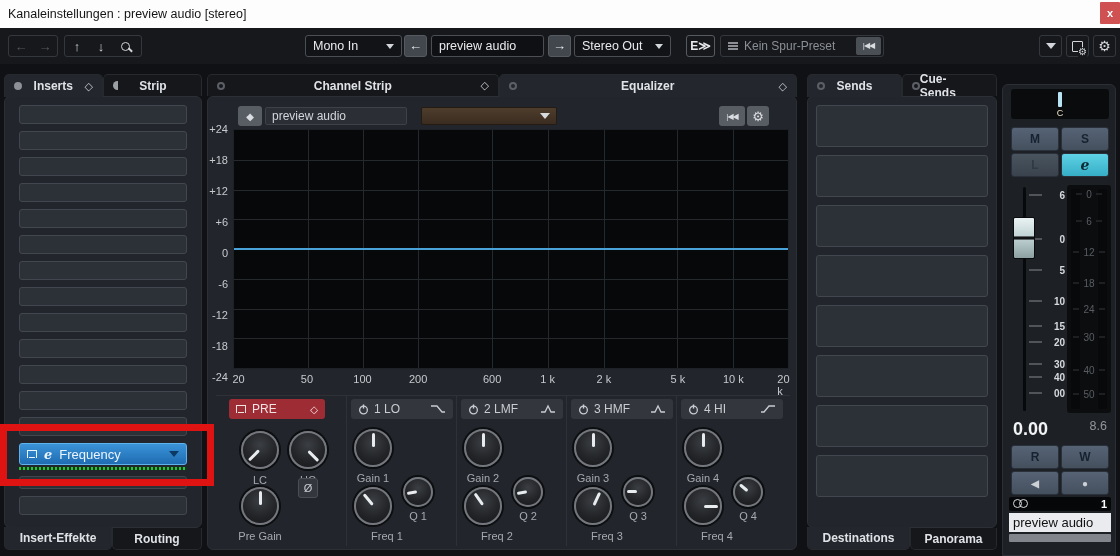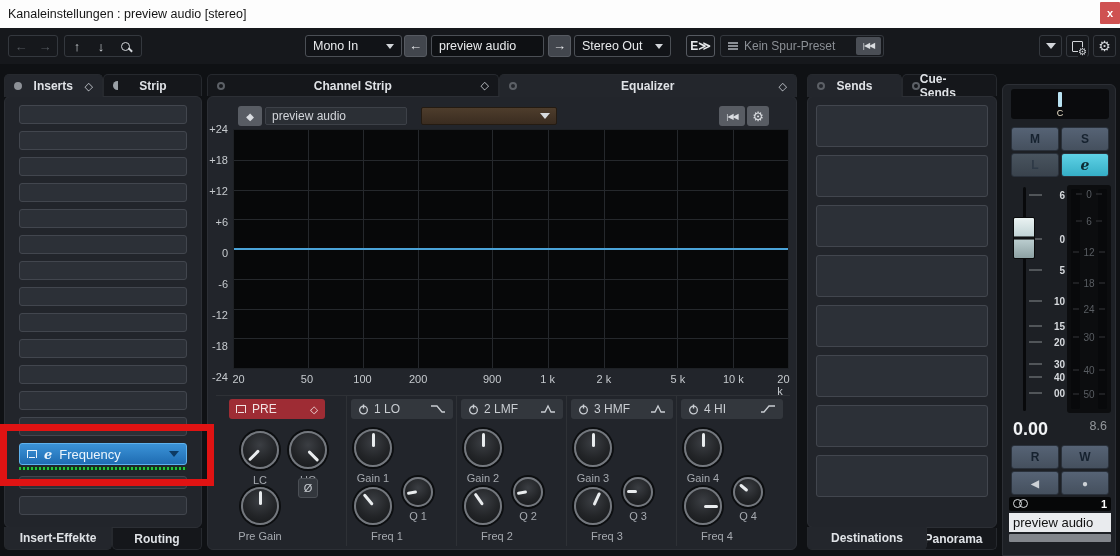--- a/index.html
+++ b/index.html
@@ -341,21 +341,21 @@
         </div>
       <div id="eq-curve"></div>
     </div>
 
     <div id="eq-xrow">
 
     <span class="xtick" style="left: 1%;">20</span>
         <span class="xtick" style="left: 13.3%;">50</span>
         <span class="xtick" style="left: 23.3%;">100</span>
         <span class="xtick" style="left: 33.3%;">200</span>
-        <span class="xtick" style="left: 46.6%;">900</span>
+        <span class="xtick" style="left: 46.6%;">600</span>
         <span class="xtick" style="left: 56.6%;">1 k</span>
         <span class="xtick" style="left: 66.7%;">2 k</span>
         <span class="xtick" style="left: 80%;">5 k</span>
         <span class="xtick" style="left: 90%;">10 k</span>
         <span class="xtick" style="left: 99%;">20 k</span>
       </div>
 
     <div id="band-area">
       <div class="pre-col">
         <div class="pre-head">
@@ -498,21 +498,21 @@
         <div class="send-slot"></div>
         <div class="send-slot"></div>
         <div class="send-slot"></div>
         <div class="send-slot"></div>
         <div class="send-slot"></div>
         <div class="send-slot"></div>
         <div class="send-slot"></div>
       </div>
   </div>
 
-  <div class="btab active" style="left:807px;width:120px;">
+  <div class="btab active" style="left:807px;width:103px;">
     <span>Destinations</span>
   </div>
   <div class="btab" style="left:910px;width:87px;">
     <span>Panorama</span>
   </div>
 
   <div id="strip-panel">
     <div id="pan-box">
       <div id="pan-line"></div>
       <div id="pan-c">C</div>

